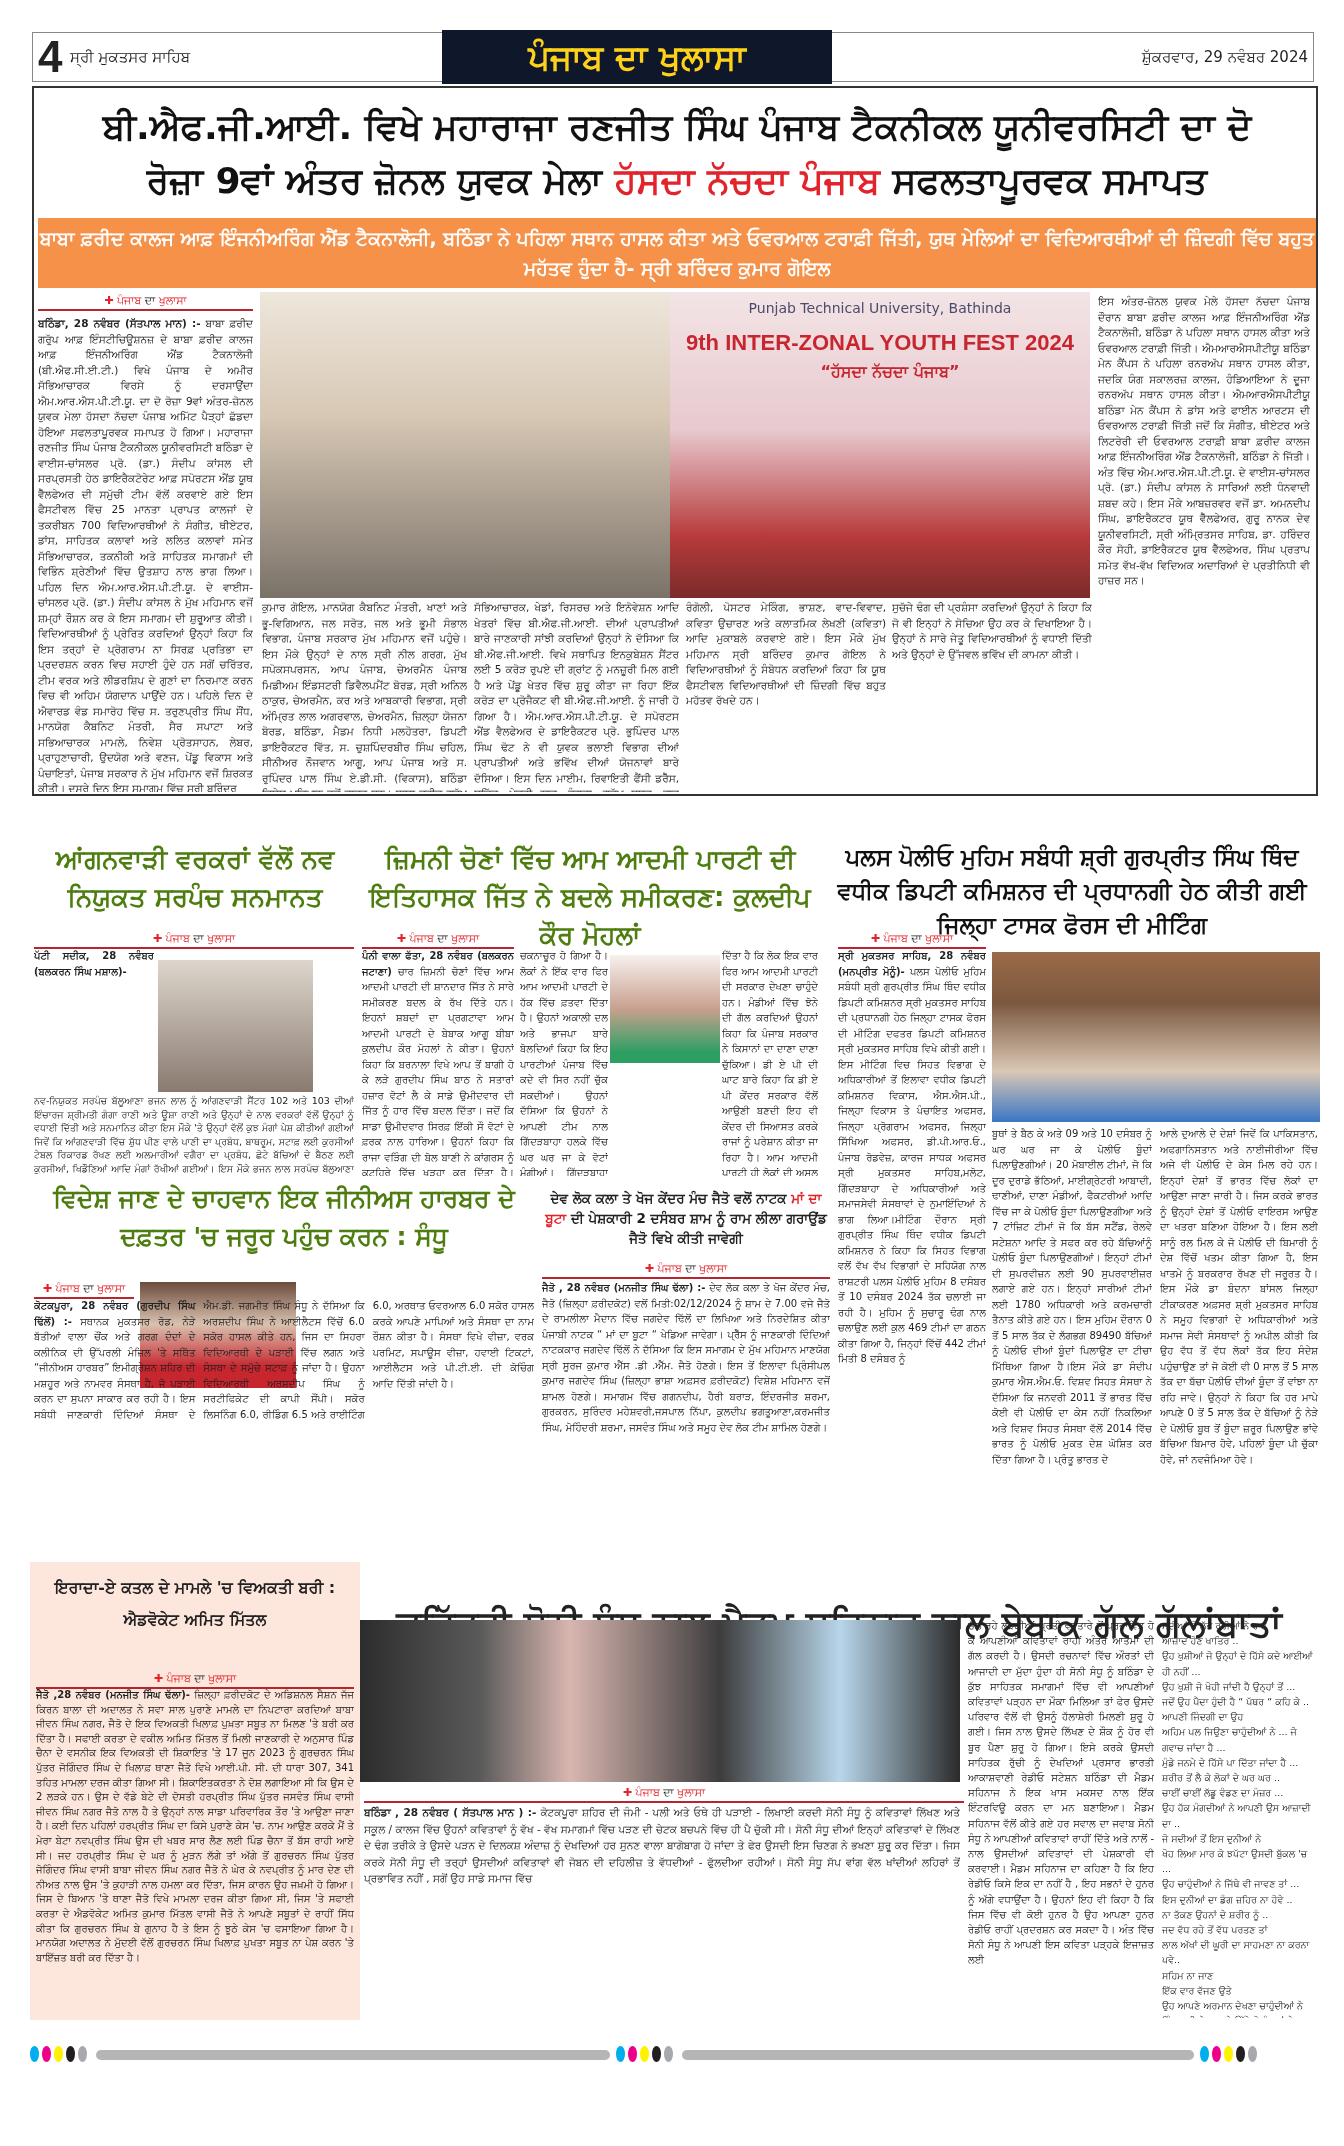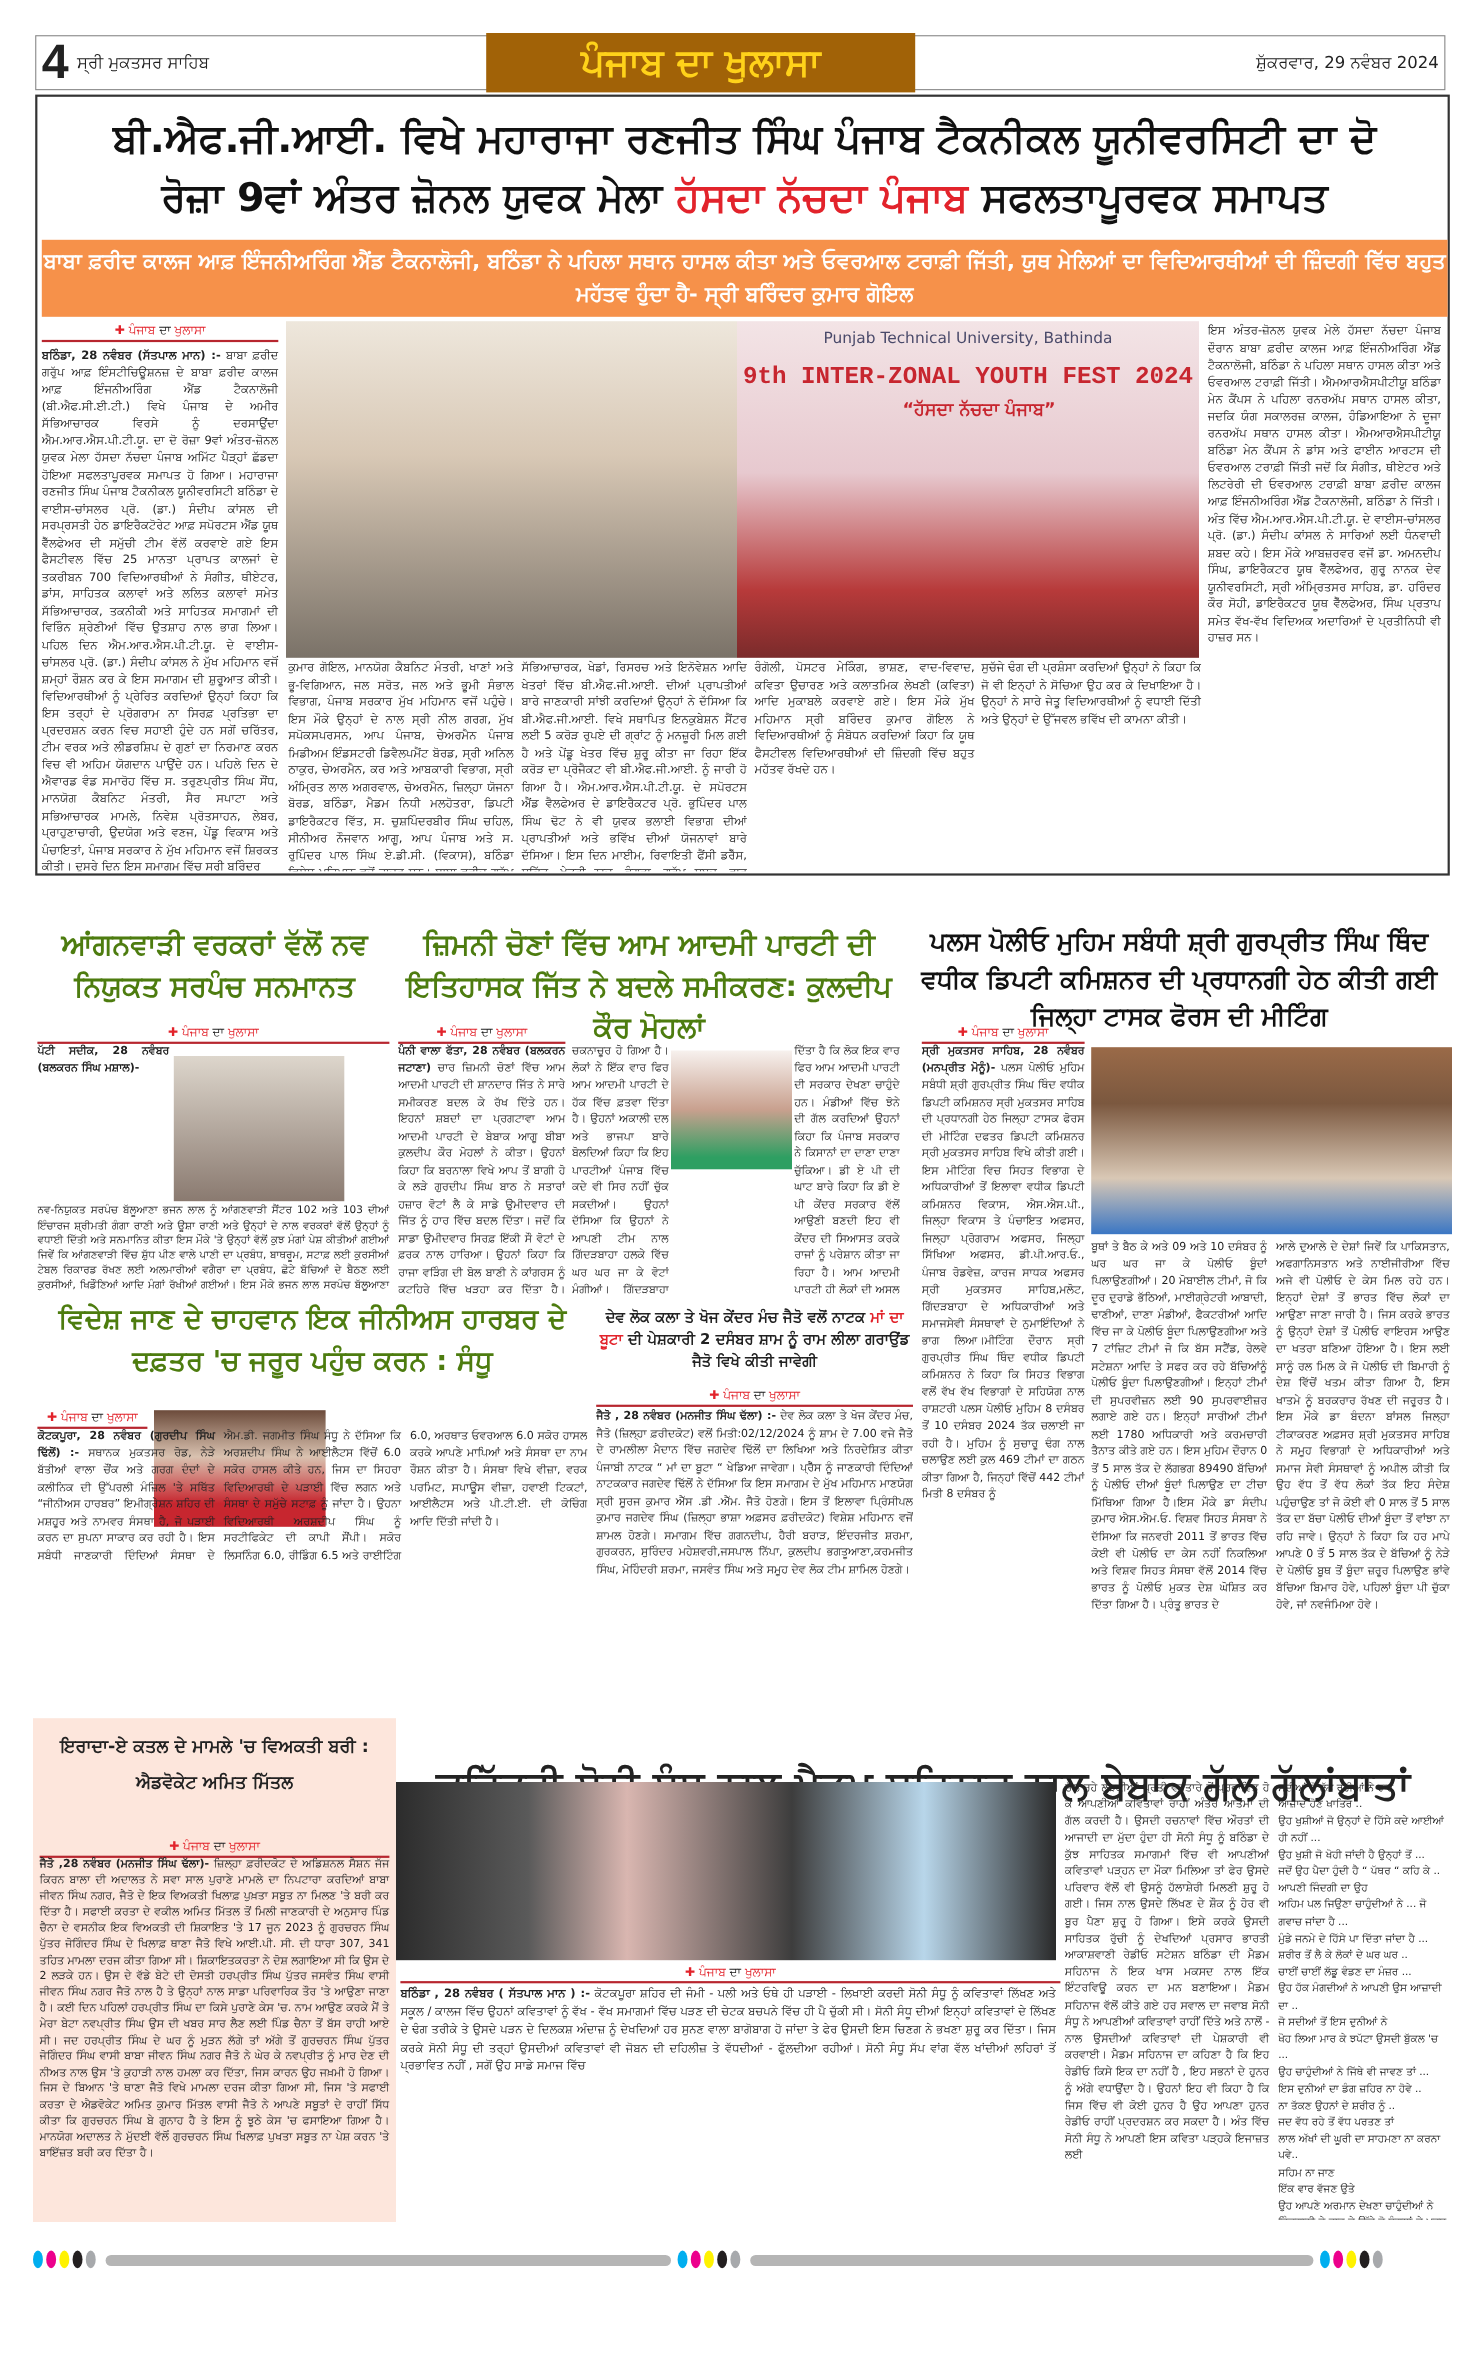--- a/index.html
+++ b/index.html
@@ -1,33 +1,33 @@
 <!DOCTYPE html>
 <html><head>
 <meta charset="utf-8">
 <style>
 *{box-sizing:border-box;margin:0;padding:0;}
 body{width:1344px;height:2146px;background:#fff;font-family:"DejaVu Sans",sans-serif;color:#222;position:relative;overflow:hidden;}
 .abs{position:absolute;}
 .masthead{left:32px;top:32px;width:1282px;height:50px;border:1px solid #888;}
 .pageno{left:38px;top:34px;font-size:44px;font-weight:bold;font-family:"Liberation Sans",sans-serif;line-height:46px;}
 .city{left:70px;top:48px;font-size:15px;text-align:center;}
-.brand{left:442px;top:30px;width:390px;height:54px;background:#a16207;color:#ffd21a;font-weight:bold;font-size:34px;text-align:center;line-height:54px;}
+.brand{left:442px;top:30px;width:390px;height:54px;background:#0f172a;color:#ffd21a;font-weight:bold;font-size:34px;text-align:center;line-height:54px;}
 .date{right:36px;top:48px;font-size:15px;}
 .topbox{left:32px;top:86px;width:1286px;height:710px;border:2px solid #333;}
 .head1{left:42px;top:100px;width:1270px;font-weight:bold;font-size:36px;line-height:54px;text-align:center;color:#111;font-family:"DejaVu Sans",sans-serif;}
 .head1 .red{color:#e2232b;}
 .orange{left:38px;top:218px;width:1278px;height:70px;background:#f6914a;color:#fff;font-weight:bold;font-size:19px;text-align:center;line-height:30px;padding-top:5px;}
 .byline{font-size:11px;color:#e2232b;text-align:center;border-bottom:2px solid #b7262f;padding-bottom:2px;}
 .byline .blk{color:#222;}
 .col{font-size:10.5px;line-height:15.5px;text-align:justify;color:#222;overflow:hidden;}
 .photo{background:#bbb;overflow:hidden;}
 .ph1{left:260px;top:292px;width:410px;height:306px;background:linear-gradient(180deg,#eee7dc 0%,#d8c8b5 40%,#7a7268 100%);}
 .ph2{left:670px;top:292px;width:420px;height:306px;background:linear-gradient(180deg,#f3e4e6 0%,#e7c9cf 45%,#b73a3a 80%,#7a2b2b 100%);}
-.ph2 .fest{position:absolute;left:0;top:38px;width:100%;text-align:center;color:#c7262f;font-weight:bold;font-size:22px;font-family:Liberation Mono, monospace;}
+.ph2 .fest{position:absolute;left:0;top:38px;width:100%;text-align:center;color:#c7262f;font-weight:bold;font-size:22px;font-family:Liberation Sans, sans-serif;}
 .ph2 .pu{position:absolute;left:0;top:8px;width:100%;text-align:center;color:#4a4a6a;font-size:14px;}
 .ph2 .sub{position:absolute;left:0;top:70px;width:100%;text-align:center;color:#c7262f;font-weight:bold;font-size:16px;padding-left:20px;}
 .sechead{font-weight:bold;font-size:26px;line-height:38px;text-align:center;color:#4d7c0f;}
 .sechead2{font-weight:bold;font-size:23px;line-height:34px;text-align:center;color:#111;}
 .ph3{left:158px;top:960px;width:155px;height:132px;background:linear-gradient(180deg,#ddd6cc,#8a7a70);}
 .ph4{left:610px;top:955px;width:110px;height:108px;background:linear-gradient(180deg,#f7f1ee,#c8a08e 50%,#2e9f62 90%);}
 .ph5{left:992px;top:952px;width:328px;height:170px;background:linear-gradient(180deg,#9a6a48,#7b583f 30%,#d9c8b5 70%,#3a76c4);}
 .ph6{left:140px;top:1282px;width:156px;height:106px;background:linear-gradient(180deg,#6c4b3b,#d9c2b0 40%,#c7262f 80%);}
 .ph7{left:360px;top:1620px;width:600px;height:162px;background:linear-gradient(90deg,#2c2c2c 0%,#5a5a5a 20%,#d9b6b0 35%,#3d3d3d 60%,#b8d6ea 80%,#2a2a2a 100%);}
 .pinkbox{left:30px;top:1562px;width:330px;height:458px;background:#fde6dc;}

